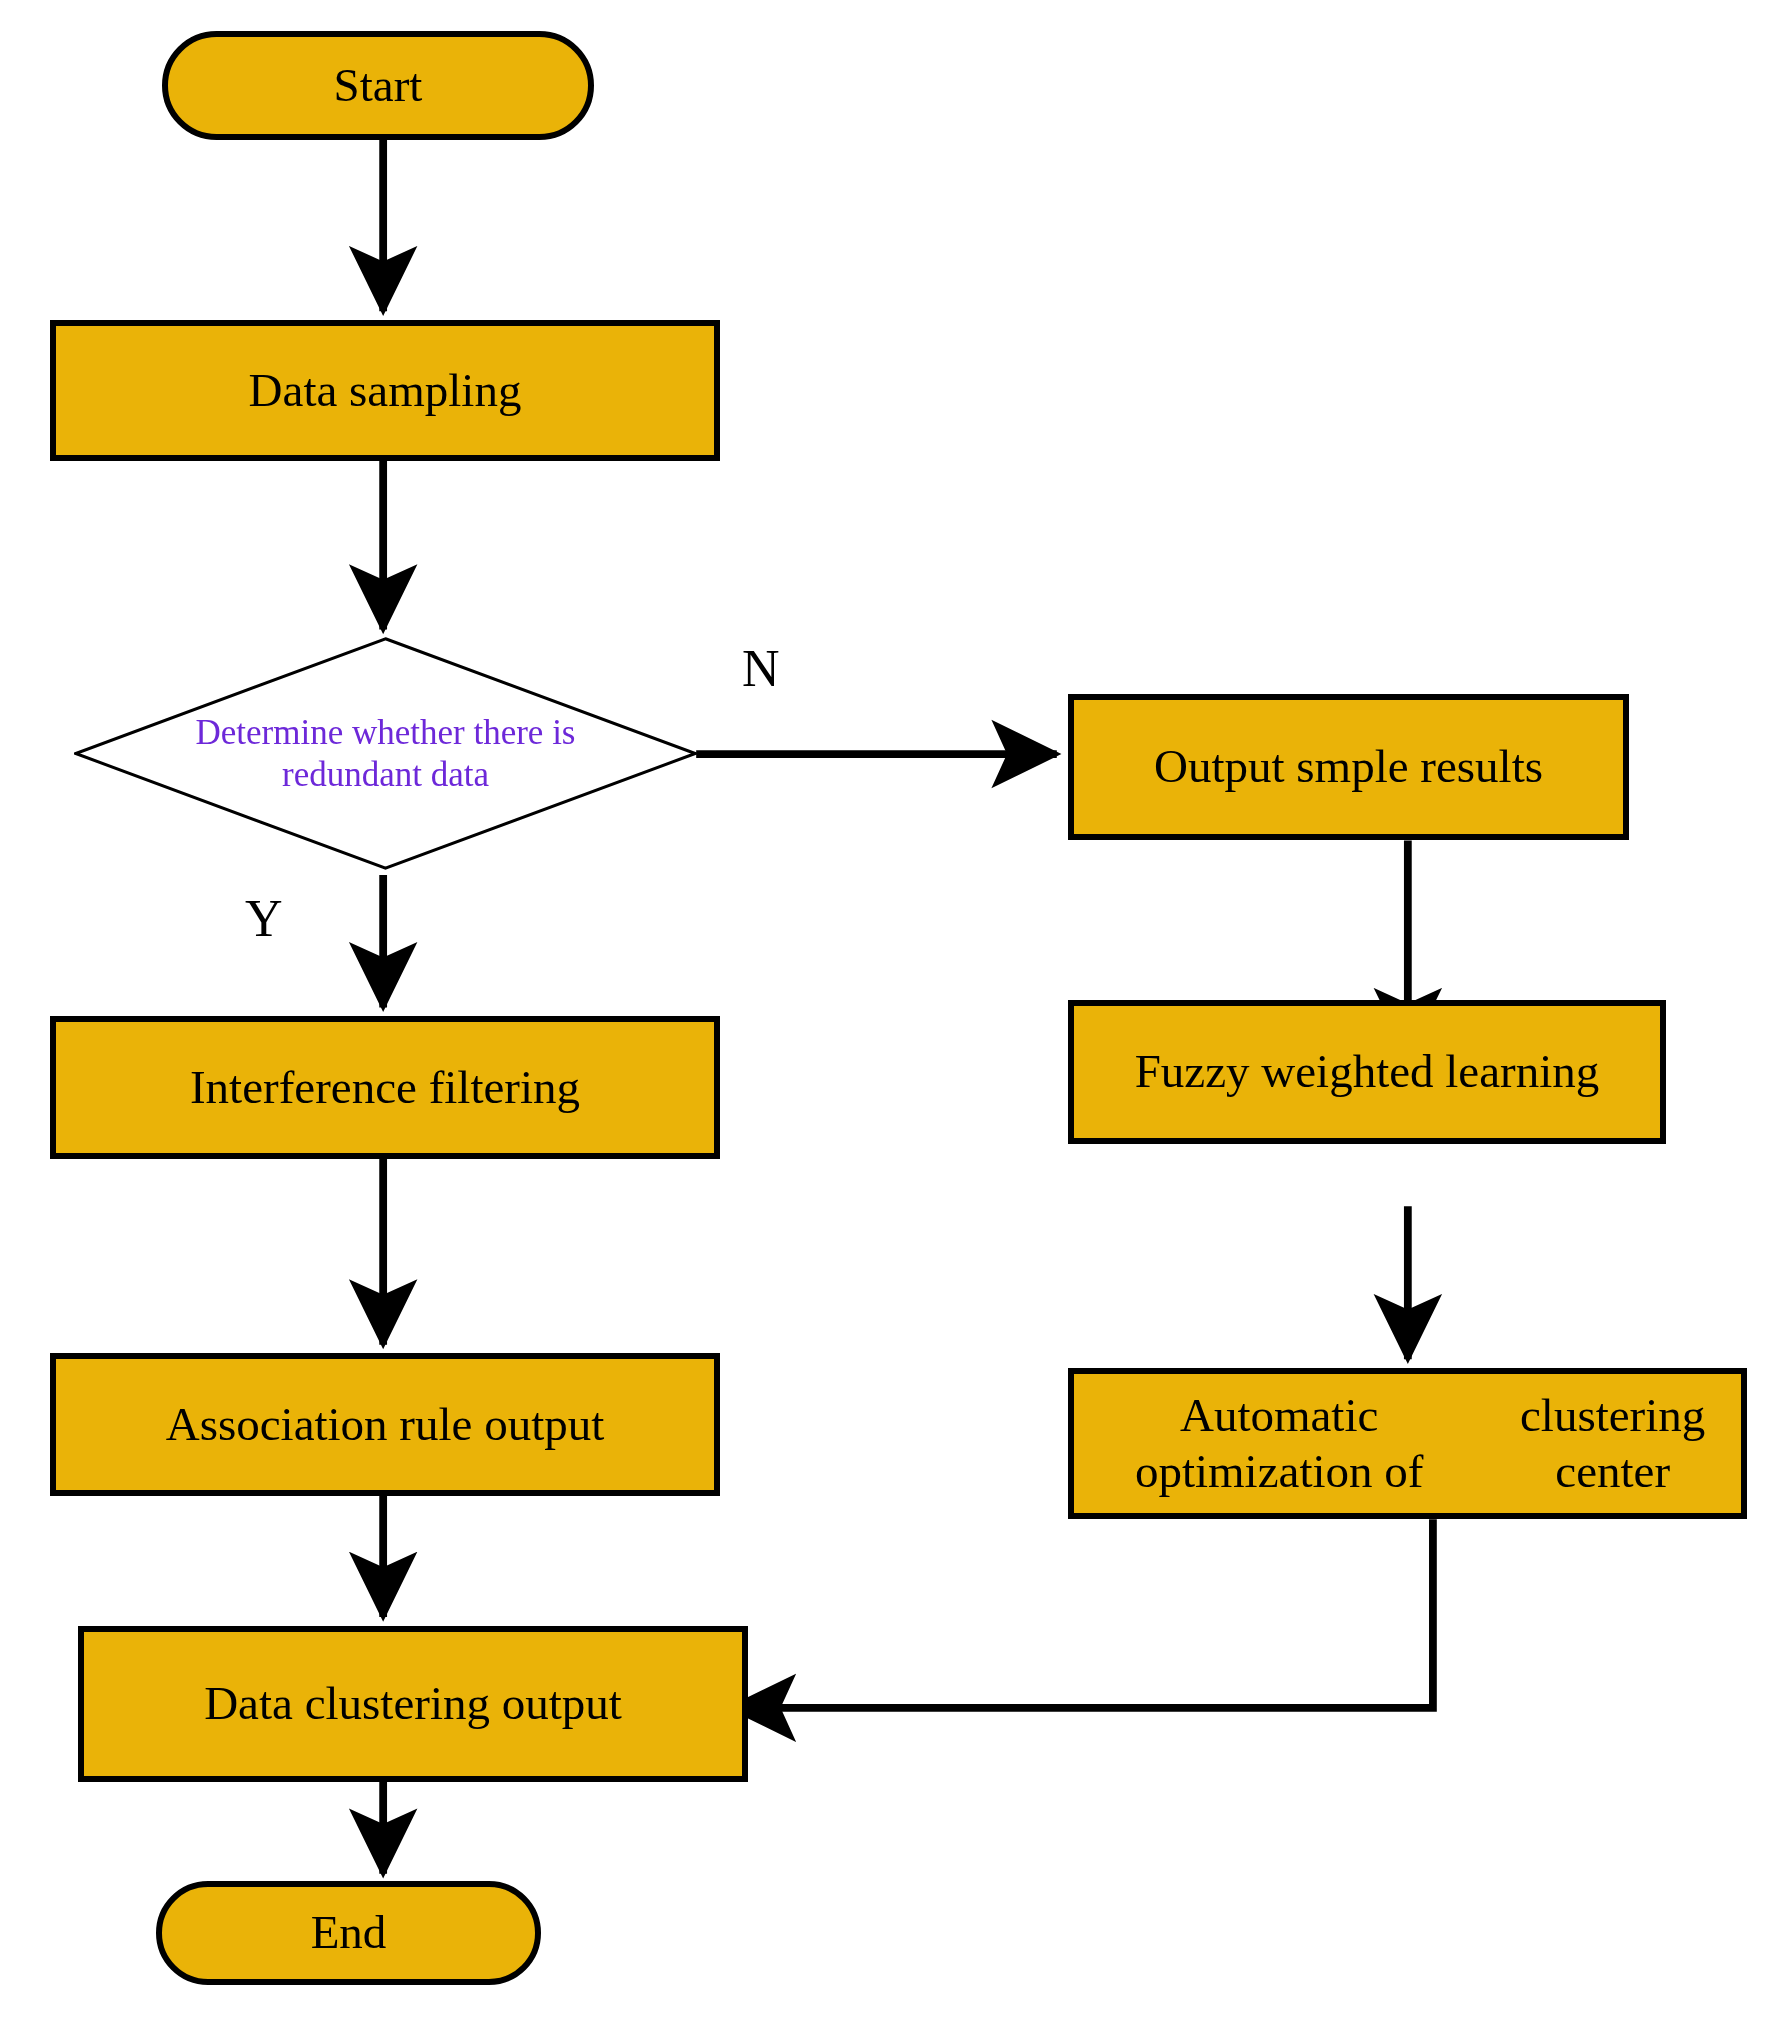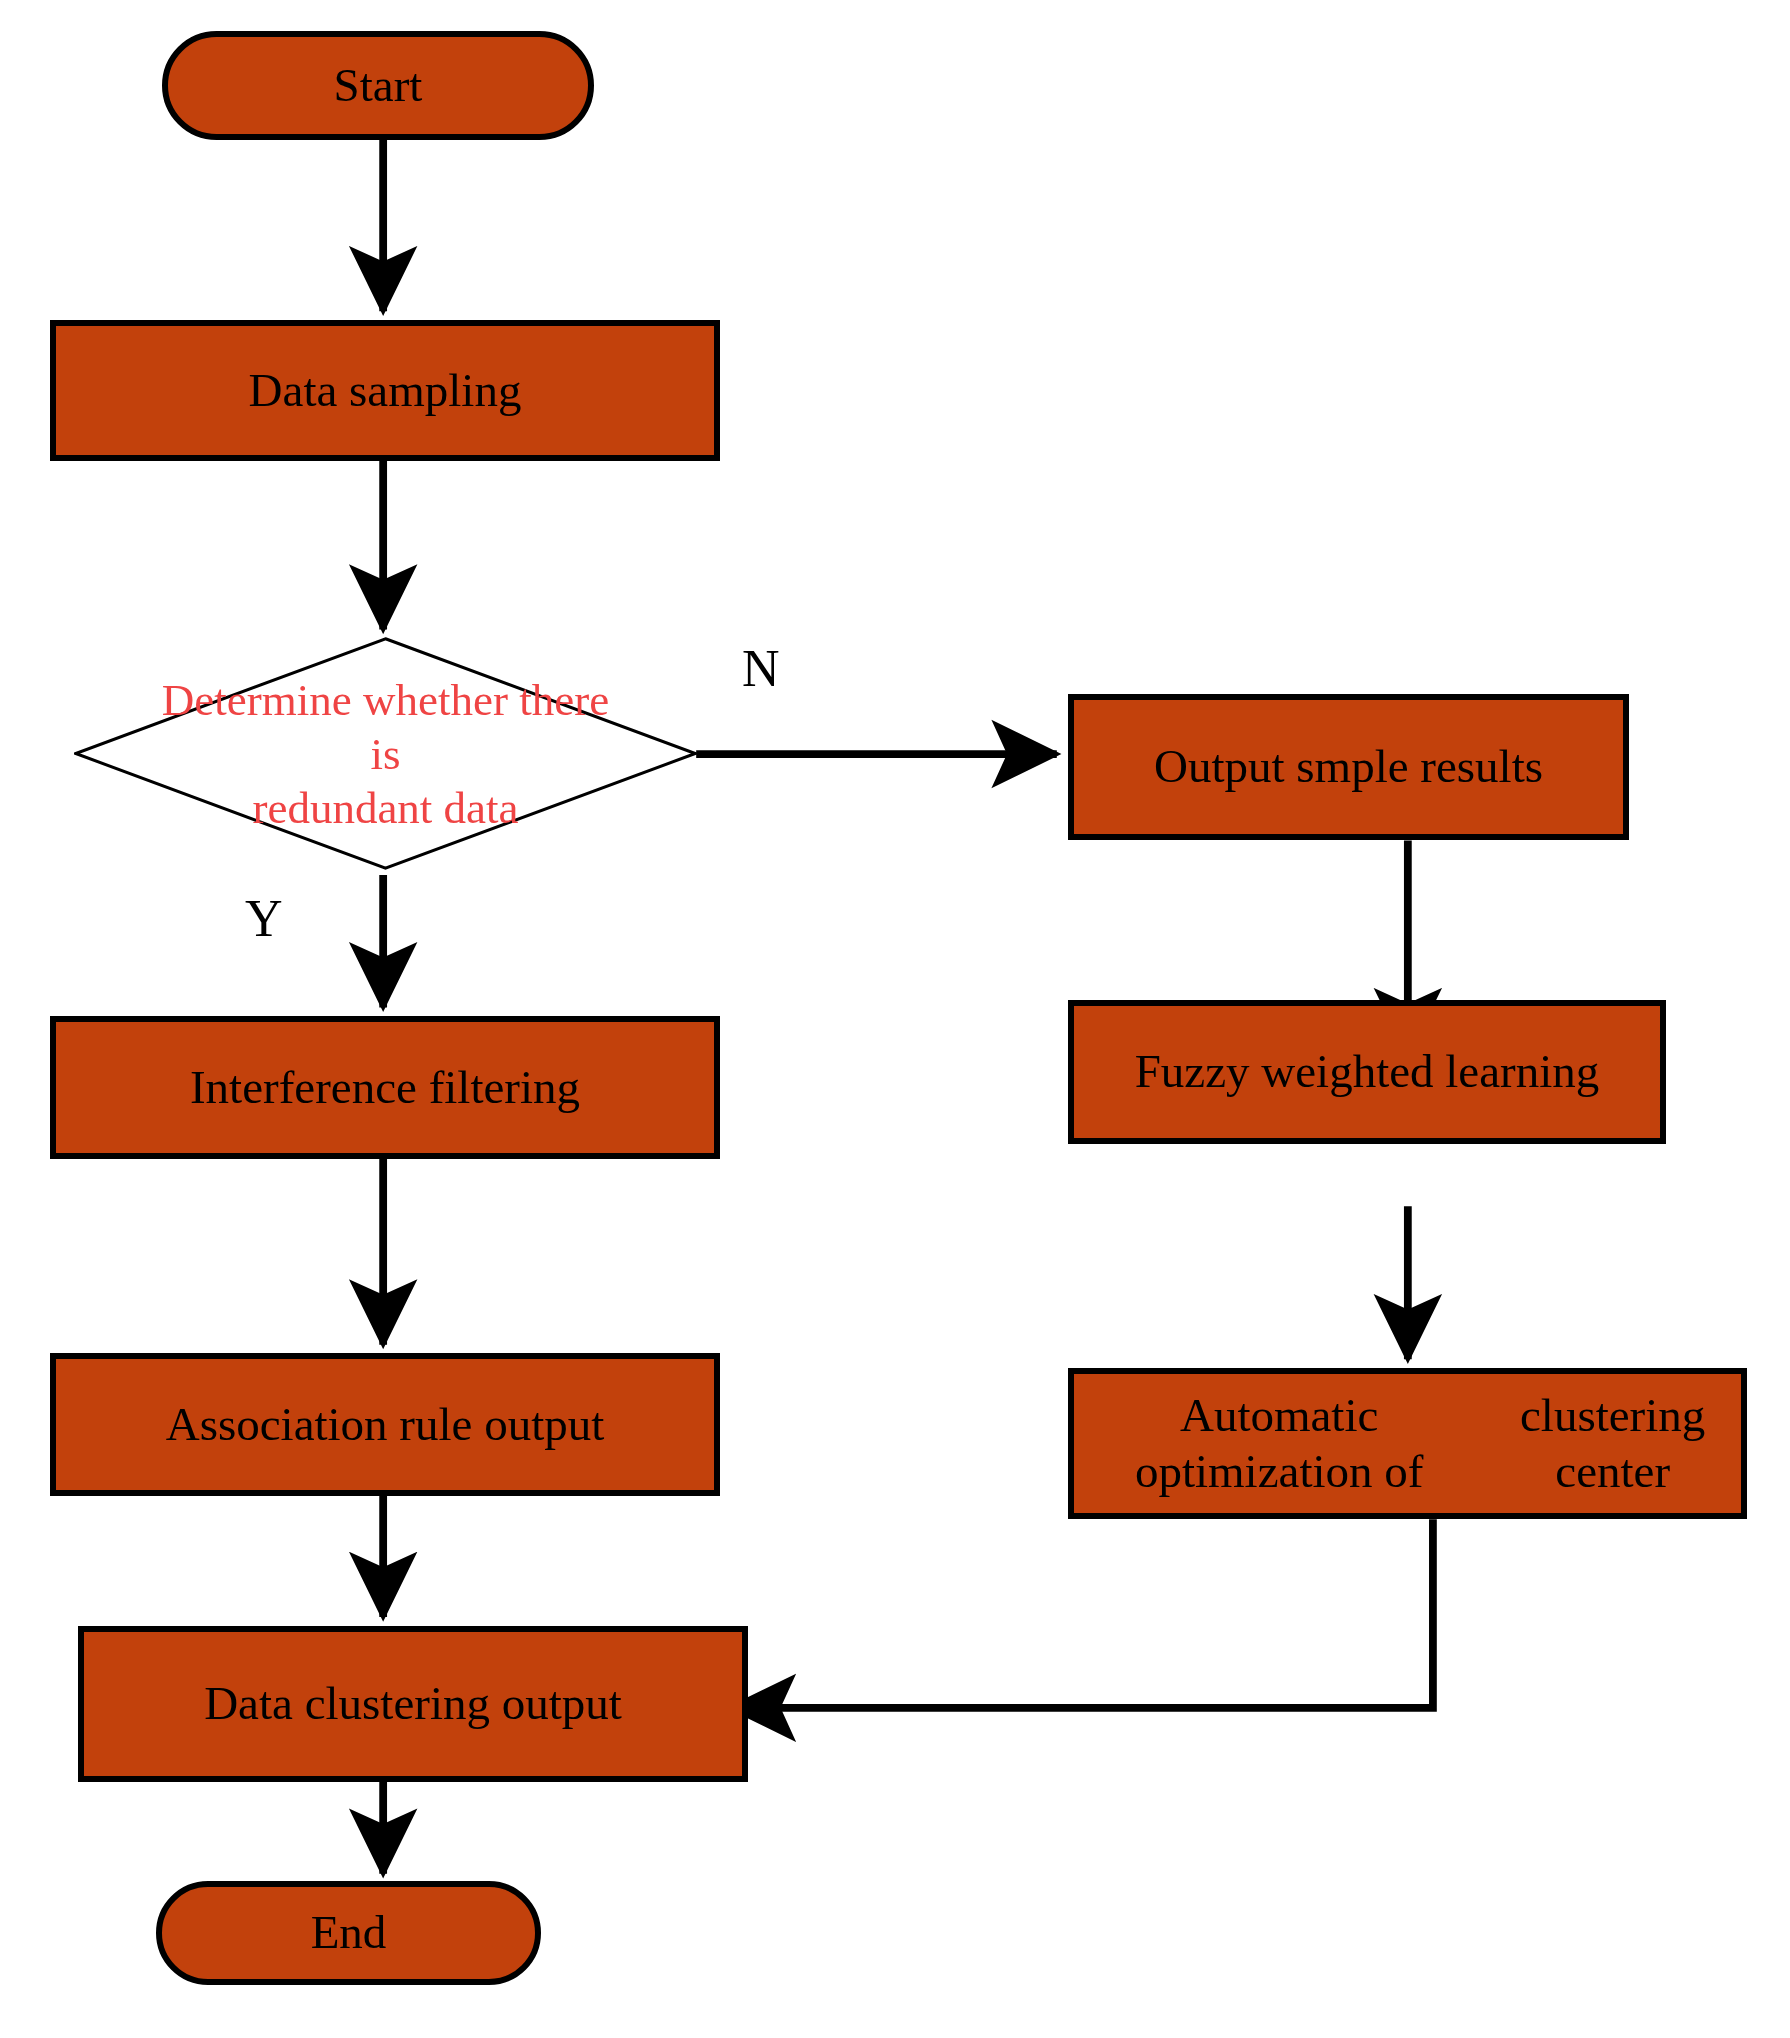--- a/index.html
+++ b/index.html
@@ -11,21 +11,21 @@
     position: relative;
     width: 1791px;
     height: 2039px;
     background: #ffffff;
     overflow: hidden;
     font-family: "Liberation Serif", "DejaVu Serif", serif;
   }
   .node {
     position: absolute;
     box-sizing: border-box;
-    background: #c2410c;
+    background: #eab308;
     display: flex;
     align-items: center;
     justify-content: center;
     text-align: center;
     color: #000000;
     line-height: 1.18;
   }
   .process {
     border: 6px solid #000000;
     font-size: 47px;
@@ -46,23 +46,23 @@
     position: absolute;
     left: 0;
     top: 0;
     width: 100%;
     height: 100%;
   }
   .decision-label {
     position: relative;
     z-index: 2;
     text-align: center;
-    font-size: 45px;
+    font-size: 35px;
     line-height: 1.2;
-    color: #ef4444;
+    color: #6d28d9;
     width: 74%;
   }
   .edge-label {
     position: absolute;
     font-size: 52px;
     color: #000000;
     line-height: 1;
   }
   .conn {
     position: absolute;

